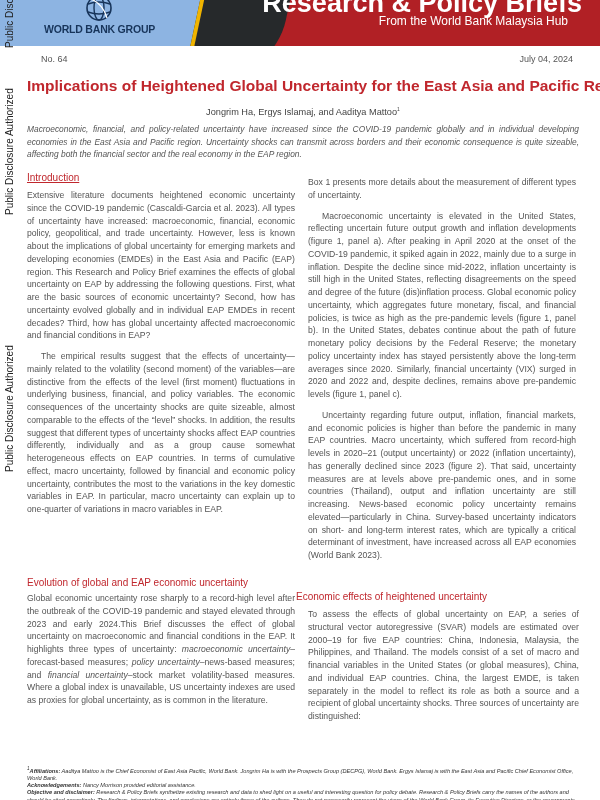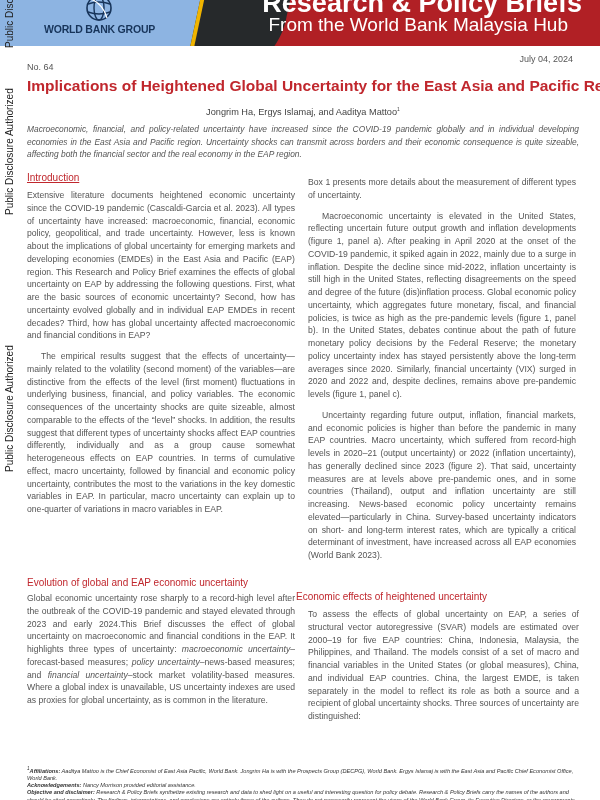--- a/index.html
+++ b/index.html
@@ -9,29 +9,29 @@
   .banner { position: absolute; left: 0; top: 0; width: 600px; height: 46px; background: #8db4e2; overflow: hidden; }
   .banner-red { position: absolute; left: 232px; top: -30px; width: 420px; height: 76px; background: #b12025; }
   .banner-dark { position: absolute; left: 198px; top: -60px; width: 90px; height: 140px; background: #26292b; border-radius: 0 0 60px 0; transform: skewX(-12deg); }
   .banner-gold { position: absolute; left: 198px; top: -60px; width: 4px; height: 140px; background: #f0b400; transform: skewX(-12deg); }
 
   .logo { position: absolute; left: 38px; top: -6px; width: 140px; height: 46px; }
   .logo-globe { position: absolute; left: 47px; top: 0; width: 28px; height: 28px; }
   .logo-text { position: absolute; left: 6px; top: 29px; font-family: "Liberation Sans", sans-serif; font-weight: bold; font-size: 10.5px; color: #17345a; letter-spacing: -0.2px; white-space: nowrap; }
 
   .banner-title { position: absolute; right: 18px; top: -12px; font-weight: bold; font-size: 27px; color: #ffffff; white-space: nowrap; }
-  .banner-subtitle { position: absolute; right: 32px; top: 14px; font-size: 19px; color: #ffffff; white-space: nowrap; }
+  .banner-subtitle { position: absolute; right: 32px; top: 14px; font-size: 12px; color: #ffffff; white-space: nowrap; }
 
   .side-strip { position: absolute; left: 0; top: 0; width: 20px; height: 800px; }
   .side-label { position: absolute; font-size: 10px; color: #222; white-space: nowrap; transform-origin: left top; transform: rotate(-90deg); }
   .side-label.s1 { left: 4px; top: 48px; }
   .side-label.s2 { left: 4px; top: 215px; }
   .side-label.s3 { left: 4px; top: 472px; }
 
-  .issue-no { position: absolute; left: 27px; top: 54px; font-size: 9px; color: #555; margin-top: 8px; }
+  .issue-no { position: absolute; left: 41px; top: 54px; font-size: 9px; color: #555; }
   .issue-date { position: absolute; right: 27px; top: 54px; font-size: 9px; color: #555; }
 
   .title { position: absolute; left: 27px; top: 77px; width: 552px; text-align: center; font-size: 15.5px; color: #c0272d; white-space: nowrap; font-weight: bold; }
   .authors { position: absolute; left: 27px; top: 106px; width: 552px; text-align: center; font-size: 9.2px; color: #444; }
   .authors sup { font-size: 5px; }
   .abstract { position: absolute; left: 27px; top: 123px; width: 552px; font-size: 8.4px; line-height: 12.6px; font-style: italic; color: #555; text-align: justify; }
 
   .col { position: absolute; top: 172px; width: 268px; }
   .col.left { left: 27px; }
   .col.right { left: 308px; top: 176px; }

